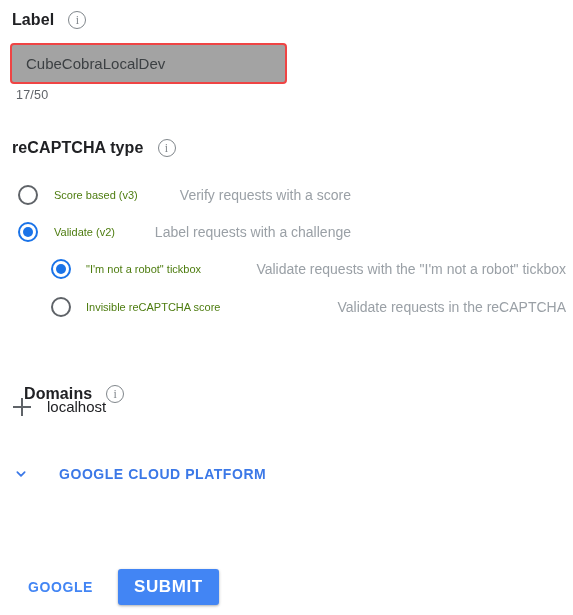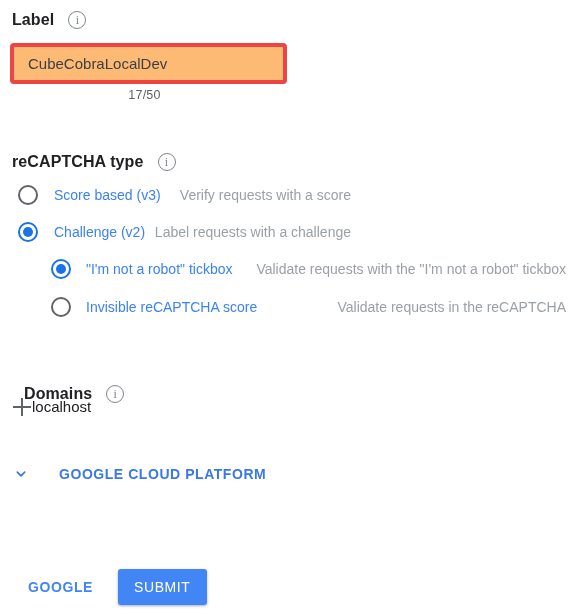--- a/index.html
+++ b/index.html
@@ -65,42 +65,42 @@
   
   #label-section { position: absolute; left: 12px; top: 10px; }
 
   .text-input {
     position: absolute;
     left: 10px;
     top: 43px;
     width: 277px;
     height: 41px;
     box-sizing: border-box;
-    border: 4px solid #ef4444;
+    border: 2px solid #ef4444;
     border-radius: 4px;
-    background: #fdba74;
+    background: #a3a3a3;
     font-family: "Liberation Sans", sans-serif;
     font-size: 15px;
     color: #3c4043;
     padding: 0 14px;
     outline: none;
   }
   .char-counter {
     position: absolute;
-    left: 2px;
+    left: 16px;
     top: 88px;
     width: 285px;
-    text-align: center;
+    text-align: left;
     font-size: 12.5px;
     color: #5f6368;
     letter-spacing: 0.2px;
   }
 
   
-  #type-section { position: absolute; left: 12px; top: 152px; text-align: right; }
+  #type-section { position: absolute; left: 12px; top: 138px; text-align: right; }
 
   .radio-list { position: absolute; left: 0; top: 176px; width: 573px; }
 
   .radio-row {
     position: relative;
     height: 37px;
     display: flex;
     align-items: center;
   }
   .radio-row.sub { height: 38px; }
@@ -124,22 +124,22 @@
   .radio.checked::after {
     content: "";
     width: 10px;
     height: 10px;
     border-radius: 50%;
     background: #1a73e8;
   }
 
   .radio-label {
     position: absolute;
-    font-size: 14px;
-    color: #3b82f6;
+    font-size: 11px;
+    color: #4d7c0f;
     white-space: nowrap;
     line-height: 18px;
   }
   .radio-desc {
     position: absolute;
     font-size: 14px;
     color: #9aa0a6;
     white-space: nowrap;
     line-height: 18px;
   }
@@ -177,20 +177,21 @@
     position: absolute;
     background: #5f6368;
   }
   .plus-icon::before {
     left: 1px; top: 9.3px; width: 18px; height: 1.4px;
   }
   .plus-icon::after {
     top: 1px; left: 9.3px; height: 18px; width: 1.4px;
   }
   .domain-name {
+    margin-left: 15px;
     font-size: 15px;
     color: #202124;
     line-height: 20px;
   }
 
   
   .gcp-row {
     position: absolute;
     left: 13px;
     top: 463px;
@@ -242,22 +243,22 @@
     position: absolute;
     left: 118px;
     top: 0;
     height: 36px;
     min-width: 88px;
     padding: 0 16px;
     background: #4285f4;
     border: none;
     border-radius: 3px;
     font-family: "Liberation Sans", sans-serif;
-    font-size: 14px;
-    font-weight: normal;
+    font-size: 17px;
+    font-weight: bold;
     letter-spacing: 0.6px;
     color: #ffffff;
     cursor: pointer;
     box-shadow: 0 1px 3px rgba(60,64,67,0.30), 0 1px 2px rgba(60,64,67,0.15);
   }
 </style>
 </head>
 <body>
 
 <div class="form">
@@ -283,21 +284,21 @@
   <div class="radio-list">
 
     <div class="radio-row lvl1">
       <div class="radio"></div>
       <div class="radio-label">Score based (v3)</div>
       <div class="radio-desc">Verify requests with a score</div>
     </div>
 
     <div class="radio-row lvl1">
       <div class="radio checked"></div>
-      <div class="radio-label">Challenge (v2)</div>
+      <div class="radio-label">Validate (v2)</div>
       <div class="radio-desc">Label requests with a challenge</div>
     </div>
 
     <div class="radio-row sub lvl2">
       <div class="radio checked"></div>
       <div class="radio-label">"I'm not a robot" tickbox</div>
       <div class="radio-desc">Validate requests with the "I'm not a robot" tickbox</div>
     </div>
 
     <div class="radio-row sub lvl2">

